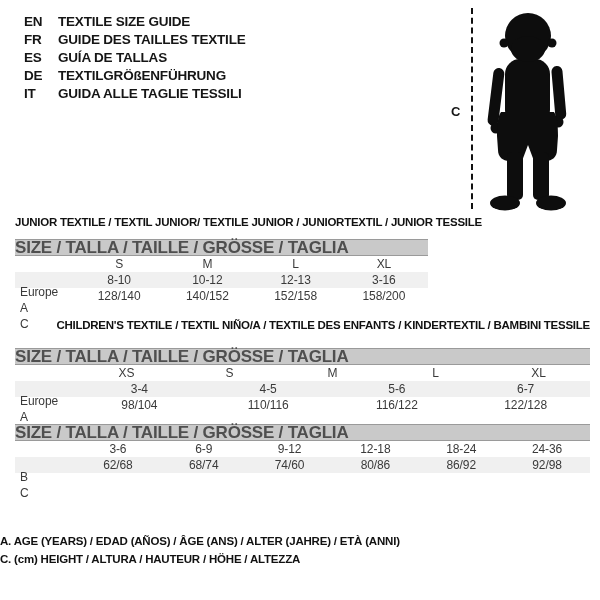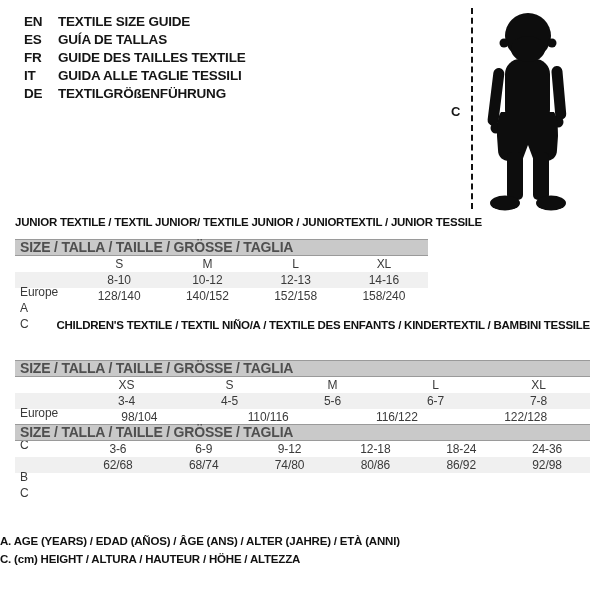--- a/index.html
+++ b/index.html
@@ -22,60 +22,60 @@
   
   .section{position:absolute; left:15px;}
   .sec-junior{top:215px; width:413px;}
   .sec-children{top:318px; width:575px;}
   .sec-babies{top:424px; width:575px;}
   .sec-title{
     font-weight:bold; font-size:11.5px; line-height:14px; letter-spacing:-0.25px;
     white-space:pre; overflow:visible; color:#111;text-align:right;
   }
   .sec-junior .sec-title{margin-bottom:10px;}
-  .sec-children .sec-title{margin-bottom:28px;}
+  .sec-children .sec-title{margin-bottom:16px;}
   .sec-babies .sec-title{margin-bottom:6px;}
   .size-bar{
     height:17px; line-height:15px; box-sizing:border-box; background:var(--bar_bg);
     border-top:1px solid var(--bar_border); border-bottom:1px solid var(--bar_border);
-    padding-left:5px; font-size:14px; font-weight:600; color:var(--bar_text); letter-spacing:-0.2px;
+    font-size:17px; font-weight:600; color:var(--bar_text); letter-spacing:-0.2px;
   }
   .trow{display:flex; height:16px; line-height:16px; font-size:12px; color:var(--table_text); letter-spacing:-0.1px;}
   .trow .label{flex:0 0 60px; padding-left:5px; box-sizing:border-box;margin-top:28px;}
   .trow .cell{flex:1; text-align:center;}
   .stripe{background:var(--stripe);}
   
   .footnotes{position:absolute; left:0; top:532px;}
   .footnote{font-size:11.5px; font-weight:bold; line-height:18px; letter-spacing:-0.2px; color:#111; white-space:pre;}
 </style>
 </head>
 <body>
 
 <div class="page">
 
   <div class="langs">
     <div class="lang-row">
       <span class="code">EN</span>
       <span>TEXTILE SIZE GUIDE</span>
     </div>
     <div class="lang-row">
+      <span class="code">FR</span>
+      <span>GUIDE DES TAILLES TEXTILE</span>
+    </div>
+    <div class="lang-row">
       <span class="code">ES</span>
       <span>GUÍA DE TALLAS</span>
     </div>
     <div class="lang-row">
-      <span class="code">FR</span>
-      <span>GUIDE DES TAILLES TEXTILE</span>
+      <span class="code">DE</span>
+      <span>TEXTILGRÖßENFÜHRUNG</span>
     </div>
     <div class="lang-row">
       <span class="code">IT</span>
       <span>GUIDA ALLE TAGLIE TESSILI</span>
-    </div>
-    <div class="lang-row">
-      <span class="code">DE</span>
-      <span>TEXTILGRÖßENFÜHRUNG</span>
     </div>
   </div>
 
   <div class="dash-line"></div>
   <div class="c-label">C</div>
   <svg class="baby" width="101" height="208" viewBox="0 0 101 208" xmlns="http://www.w3.org/2000/svg">
     <g fill="#0d0d0d">
 
       <rect x="17" y="64" width="11" height="58" rx="5.5" transform="rotate(7 22 64)"></rect>
       <rect x="74" y="62" width="11" height="54" rx="5.5" transform="rotate(-5 79 62)"></rect>
@@ -109,49 +109,48 @@
       <span class="cell">S</span>
       <span class="cell">M</span>
       <span class="cell">L</span>
       <span class="cell">XL</span>
     </div>
     <div class="trow stripe">
       <span class="label">A</span>
       <span class="cell">8-10</span>
       <span class="cell">10-12</span>
       <span class="cell">12-13</span>
-      <span class="cell">14-16</span>
+      <span class="cell">3-16</span>
     </div>
     <div class="trow">
       <span class="label">C</span>
       <span class="cell">128/140</span>
       <span class="cell">140/152</span>
       <span class="cell">152/158</span>
-      <span class="cell">158/240</span>
+      <span class="cell">158/200</span>
     </div>
   </div>
 
   <div class="section sec-children">
     <div class="sec-title">CHILDREN'S TEXTILE / TEXTIL NIÑO/A / TEXTILE DES ENFANTS / KINDERTEXTIL / BAMBINI TESSILE</div>
     <div class="size-bar">SIZE / TALLA / TAILLE / GRÖSSE / TAGLIA</div>
     <div class="trow">
       <span class="label">Europe</span>
       <span class="cell">XS</span>
       <span class="cell">S</span>
       <span class="cell">M</span>
       <span class="cell">L</span>
       <span class="cell">XL</span>
     </div>
     <div class="trow stripe">
       <span class="label">A</span>
       <span class="cell">3-4</span>
       <span class="cell">4-5</span>
       <span class="cell">5-6</span>
       <span class="cell">6-7</span>
-      <span class="cell">7-8</span>
     </div>
     <div class="trow">
       <span class="label">C</span>
       <span class="cell">98/104</span>
       <span class="cell">110/116</span>
       <span class="cell">116/122</span>
       <span class="cell">122/128</span>
     </div>
   </div>
 
@@ -163,21 +162,21 @@
       <span class="cell">6-9</span>
       <span class="cell">9-12</span>
       <span class="cell">12-18</span>
       <span class="cell">18-24</span>
       <span class="cell">24-36</span>
     </div>
     <div class="trow stripe">
       <span class="label">C</span>
       <span class="cell">62/68</span>
       <span class="cell">68/74</span>
-      <span class="cell">74/80</span>
+      <span class="cell">74/60</span>
       <span class="cell">80/86</span>
       <span class="cell">86/92</span>
       <span class="cell">92/98</span>
     </div>
   </div>
 
   <div class="footnotes">
     <div class="footnote">A. AGE (YEARS) / EDAD (AÑOS) / ÂGE (ANS) / ALTER (JAHRE) / ETÀ (ANNI)</div>
     <div class="footnote">C. (cm) HEIGHT / ALTURA / HAUTEUR / HÖHE / ALTEZZA</div>
   </div>

